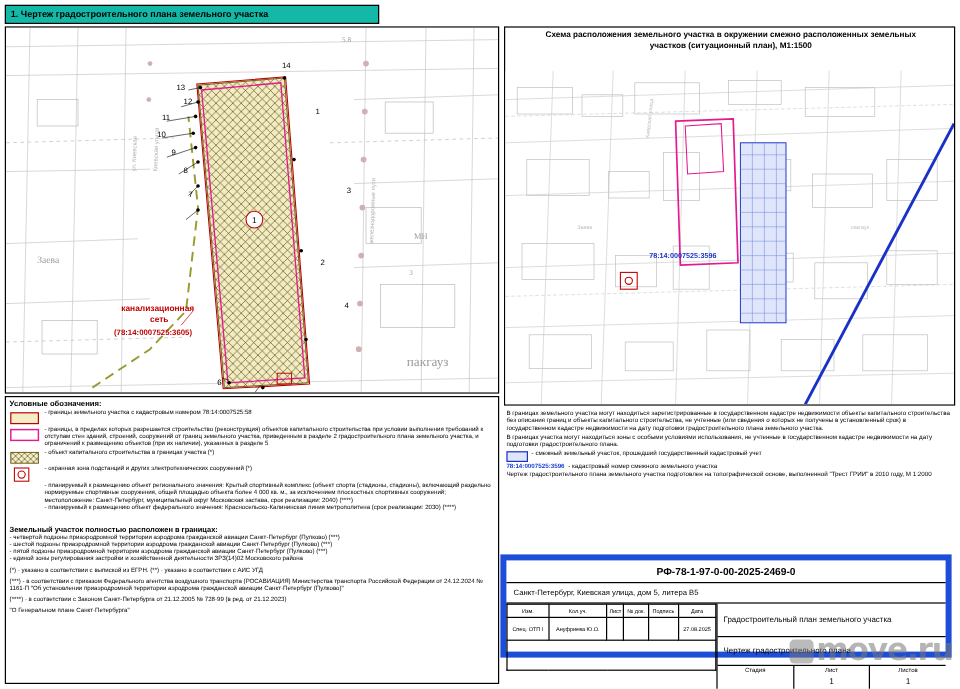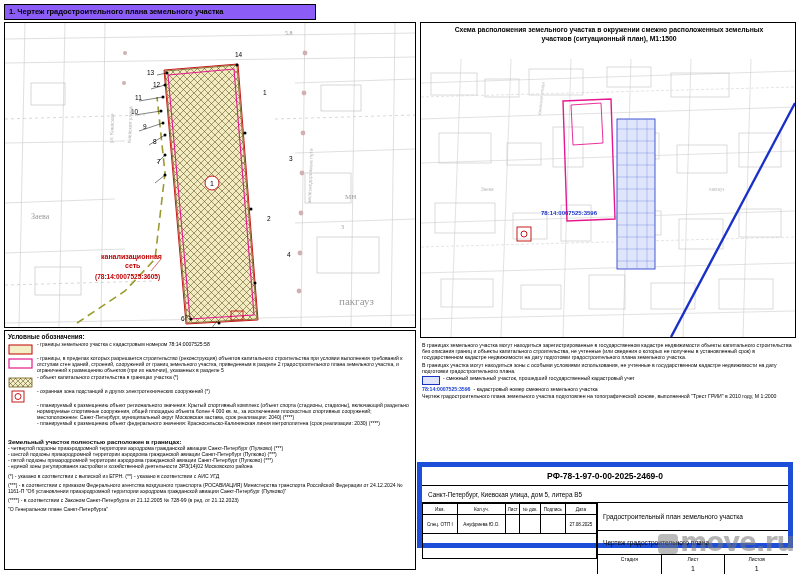--- a/index.html
+++ b/index.html
@@ -11,21 +11,21 @@
     overflow:hidden;
     position:relative;
   }
   .page{position:absolute;left:0;top:0;width:800px;height:574px;box-sizing:border-box;}
 
   
   .doc-title{
     position:absolute;left:4px;top:4px;width:312px;height:16px;
     border:1px solid #000;box-sizing:border-box;
     font-size:7.5px;font-weight:bold;line-height:14px;padding-left:4px;
-    background:#8b5cf6;
+    background:#14b8a6;
   }
 
   
   .left-draw{
     position:absolute;left:4px;top:22px;width:412px;height:306px;
     border:1px solid #000;box-sizing:border-box;overflow:hidden;background:#fff;
   }
   .left-draw svg{position:absolute;left:0;top:0;}
 
   

